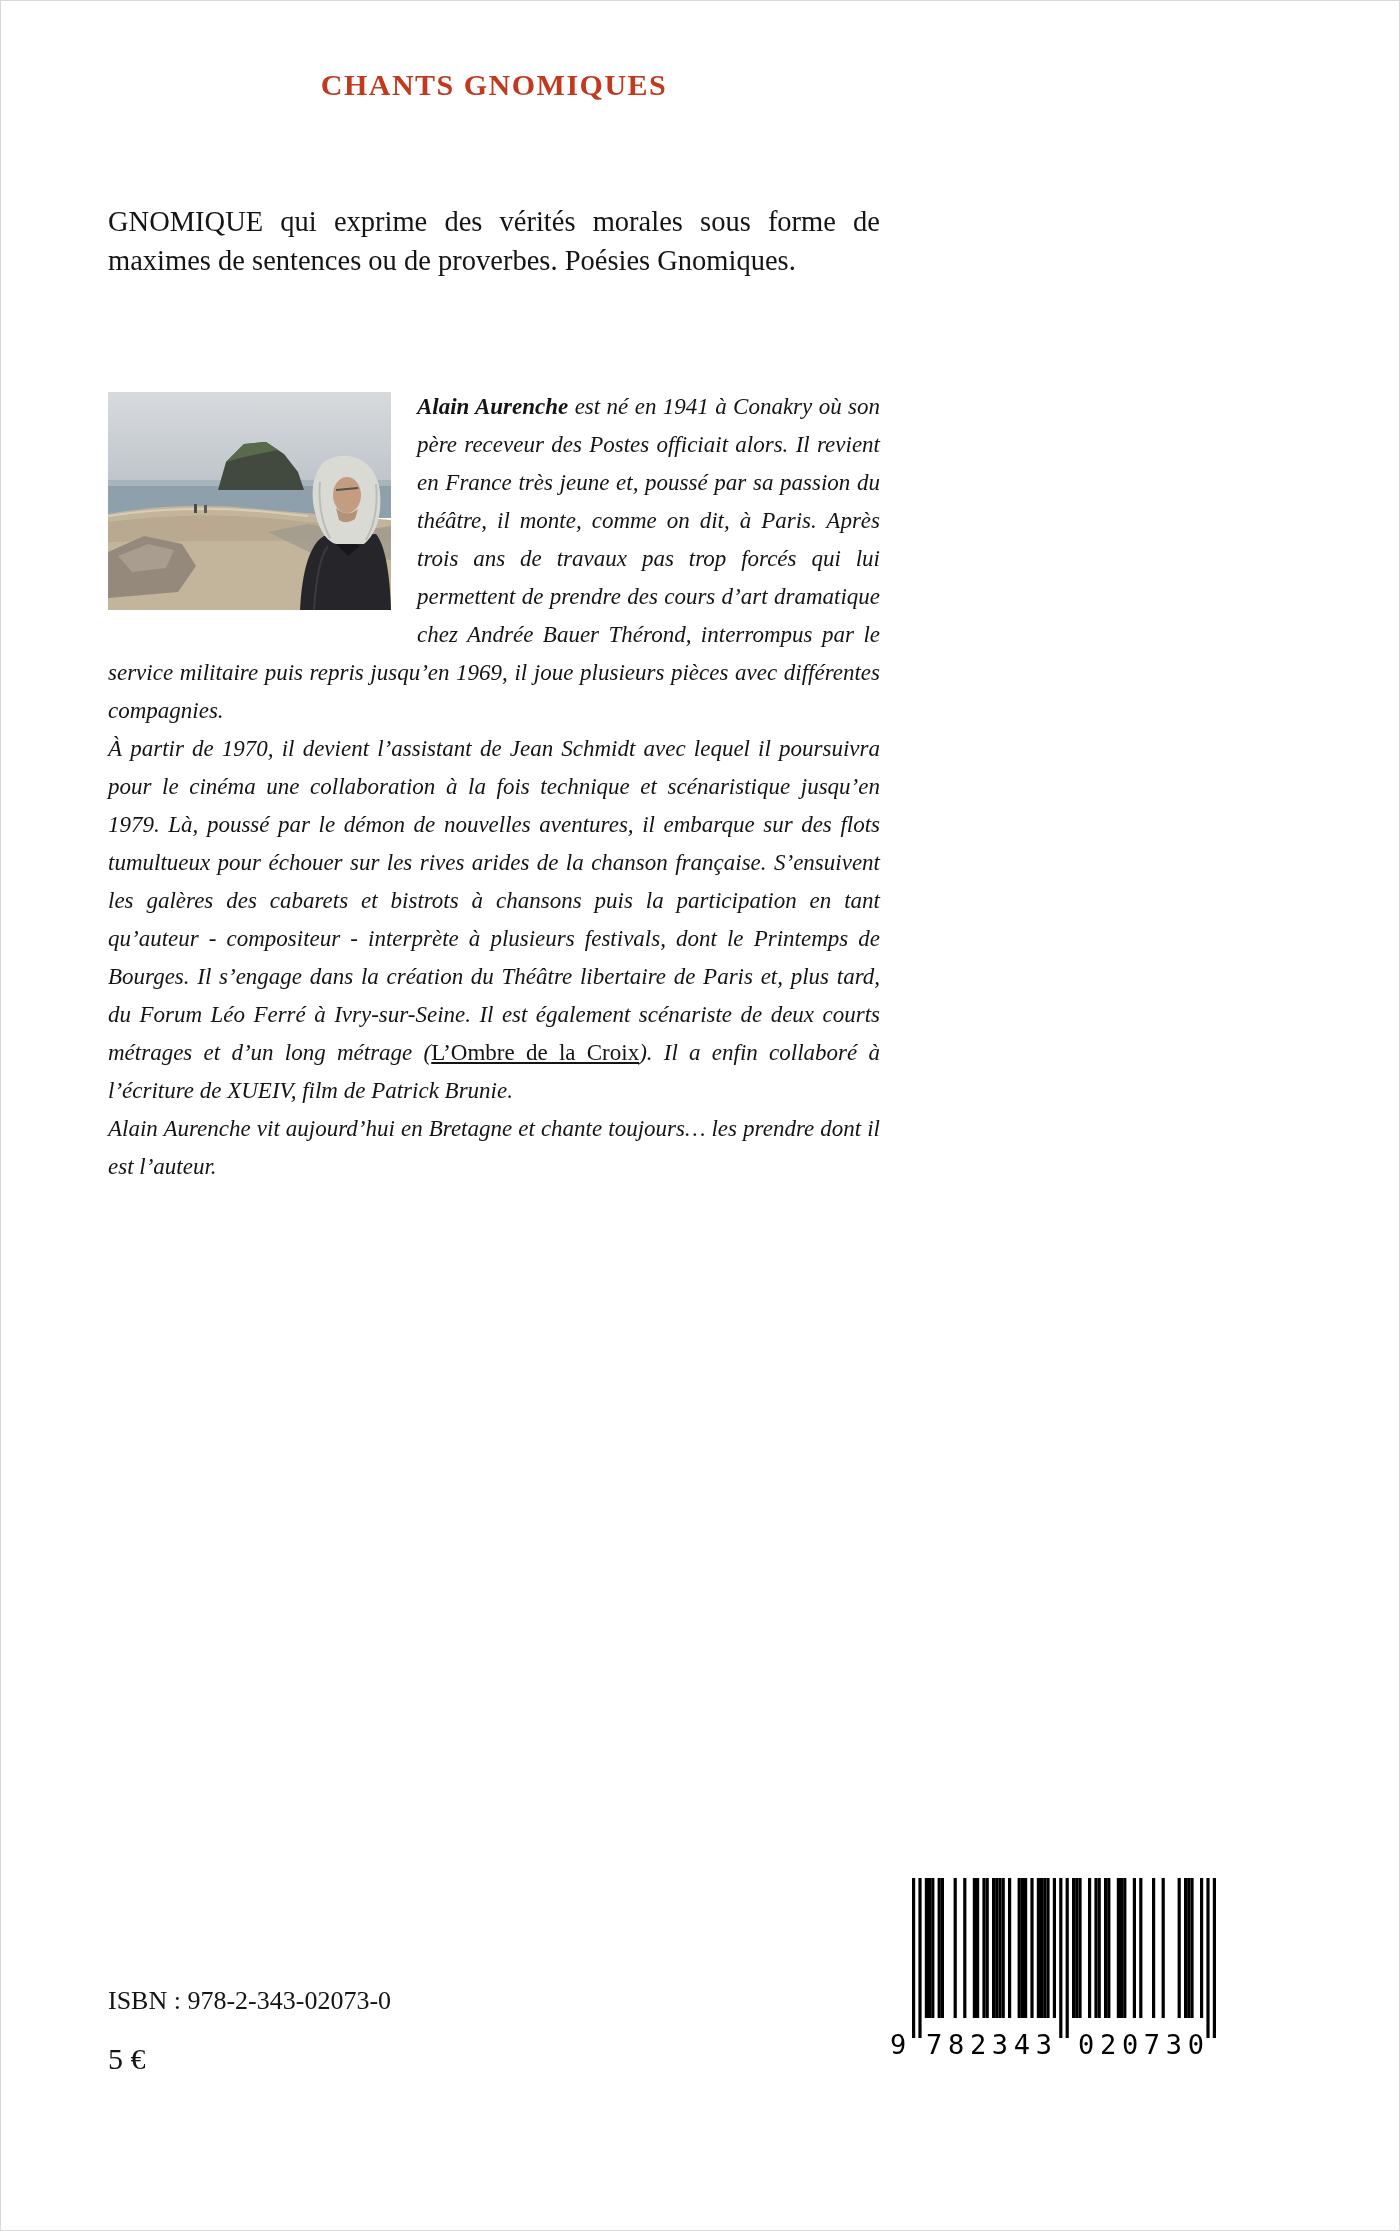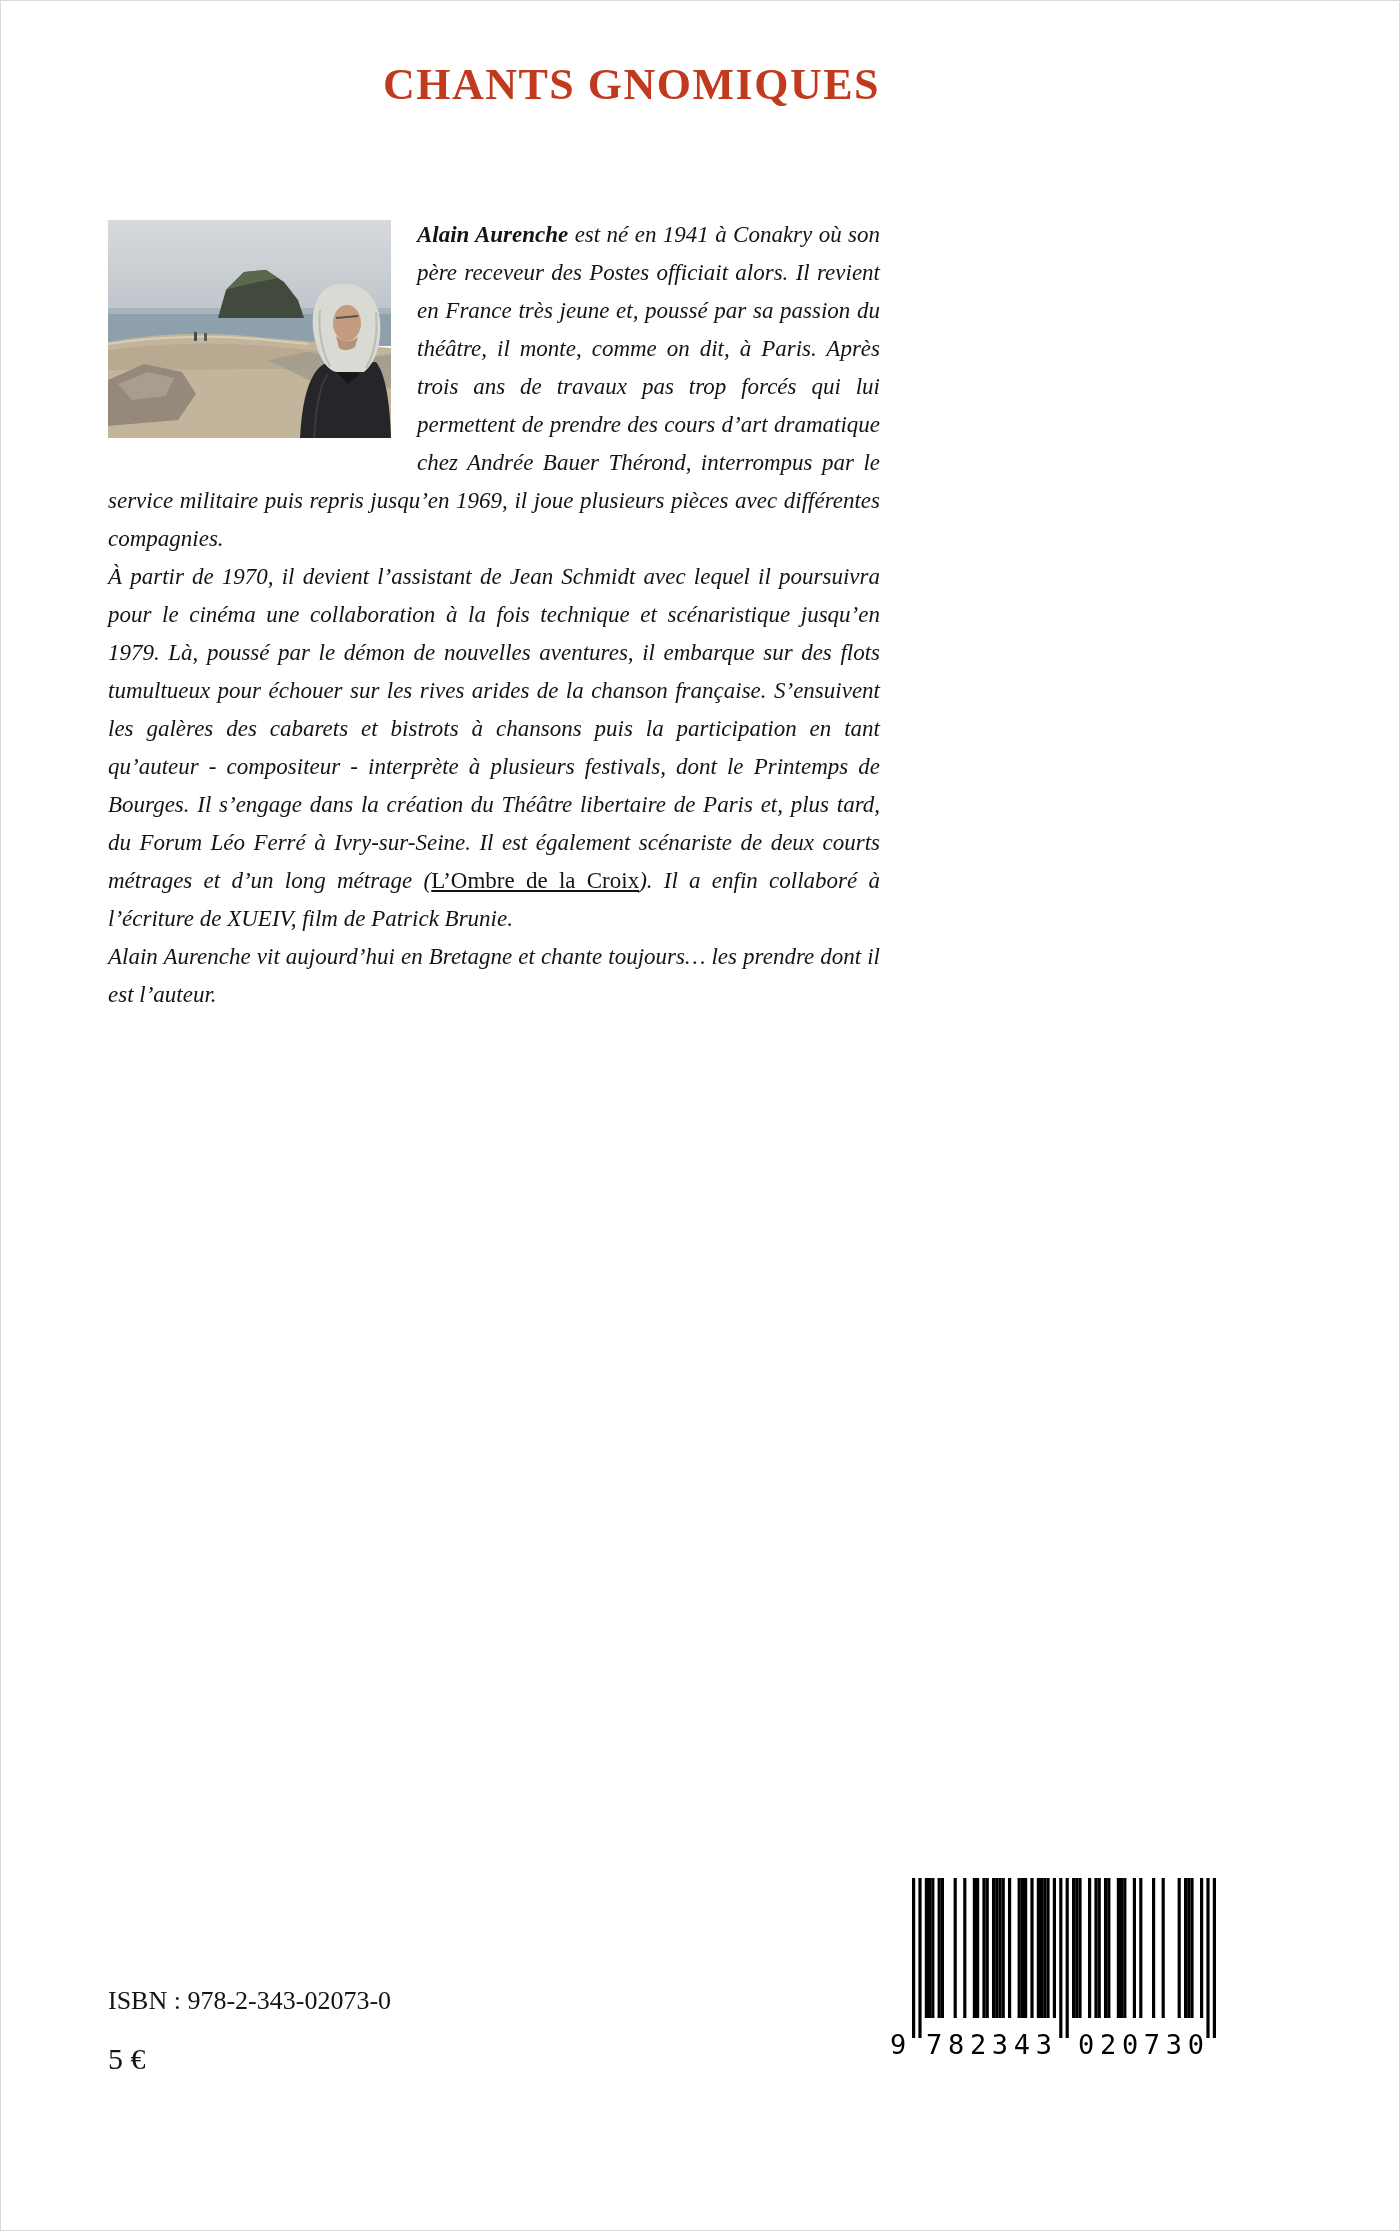--- a/index.html
+++ b/index.html
@@ -13,22 +13,22 @@
     overflow:hidden;
     box-shadow: inset 0 0 0 1px #d9d9d9;
   }
   .content {
     position:absolute;
     left:108px; top:0;
     width:772px;
   }
   .title {
     margin-top:62px;
-    text-align:right;
-    font-size:44px;
+    text-align:center;
+    font-size:30px;
     line-height:46px;
     font-weight:bold;
     letter-spacing:1.5px;
   }
   .definition { margin-top:94px; }
   .def-text {
     font-size:28.5px;
     line-height:39px;
     text-align:justify;
   }
@@ -83,20 +83,21 @@
 </style>
 </head>
 <body>
 
 <div class="page">
   <div class="content">
 
     <h1 class="title" style="color: rgb(193, 58, 30);">CHANTS GNOMIQUES</h1>
 
     <section class="definition">
+      <p class="def-text">GNOMIQUE qui exprime des vérités morales sous forme de maximes de sentences ou de proverbes. Poésies Gnomiques.</p>
     </section>
 
     <section class="bio">
       <span class="photo">
         <svg viewBox="0 0 283 218" aria-hidden="true">
           <defs>
             <linearGradient id="sky" x1="0" y1="0" x2="0" y2="1">
               <stop offset="0" stop-color="#d7dadd"></stop>
               <stop offset="1" stop-color="#bcc3c9"></stop>
             </linearGradient>

